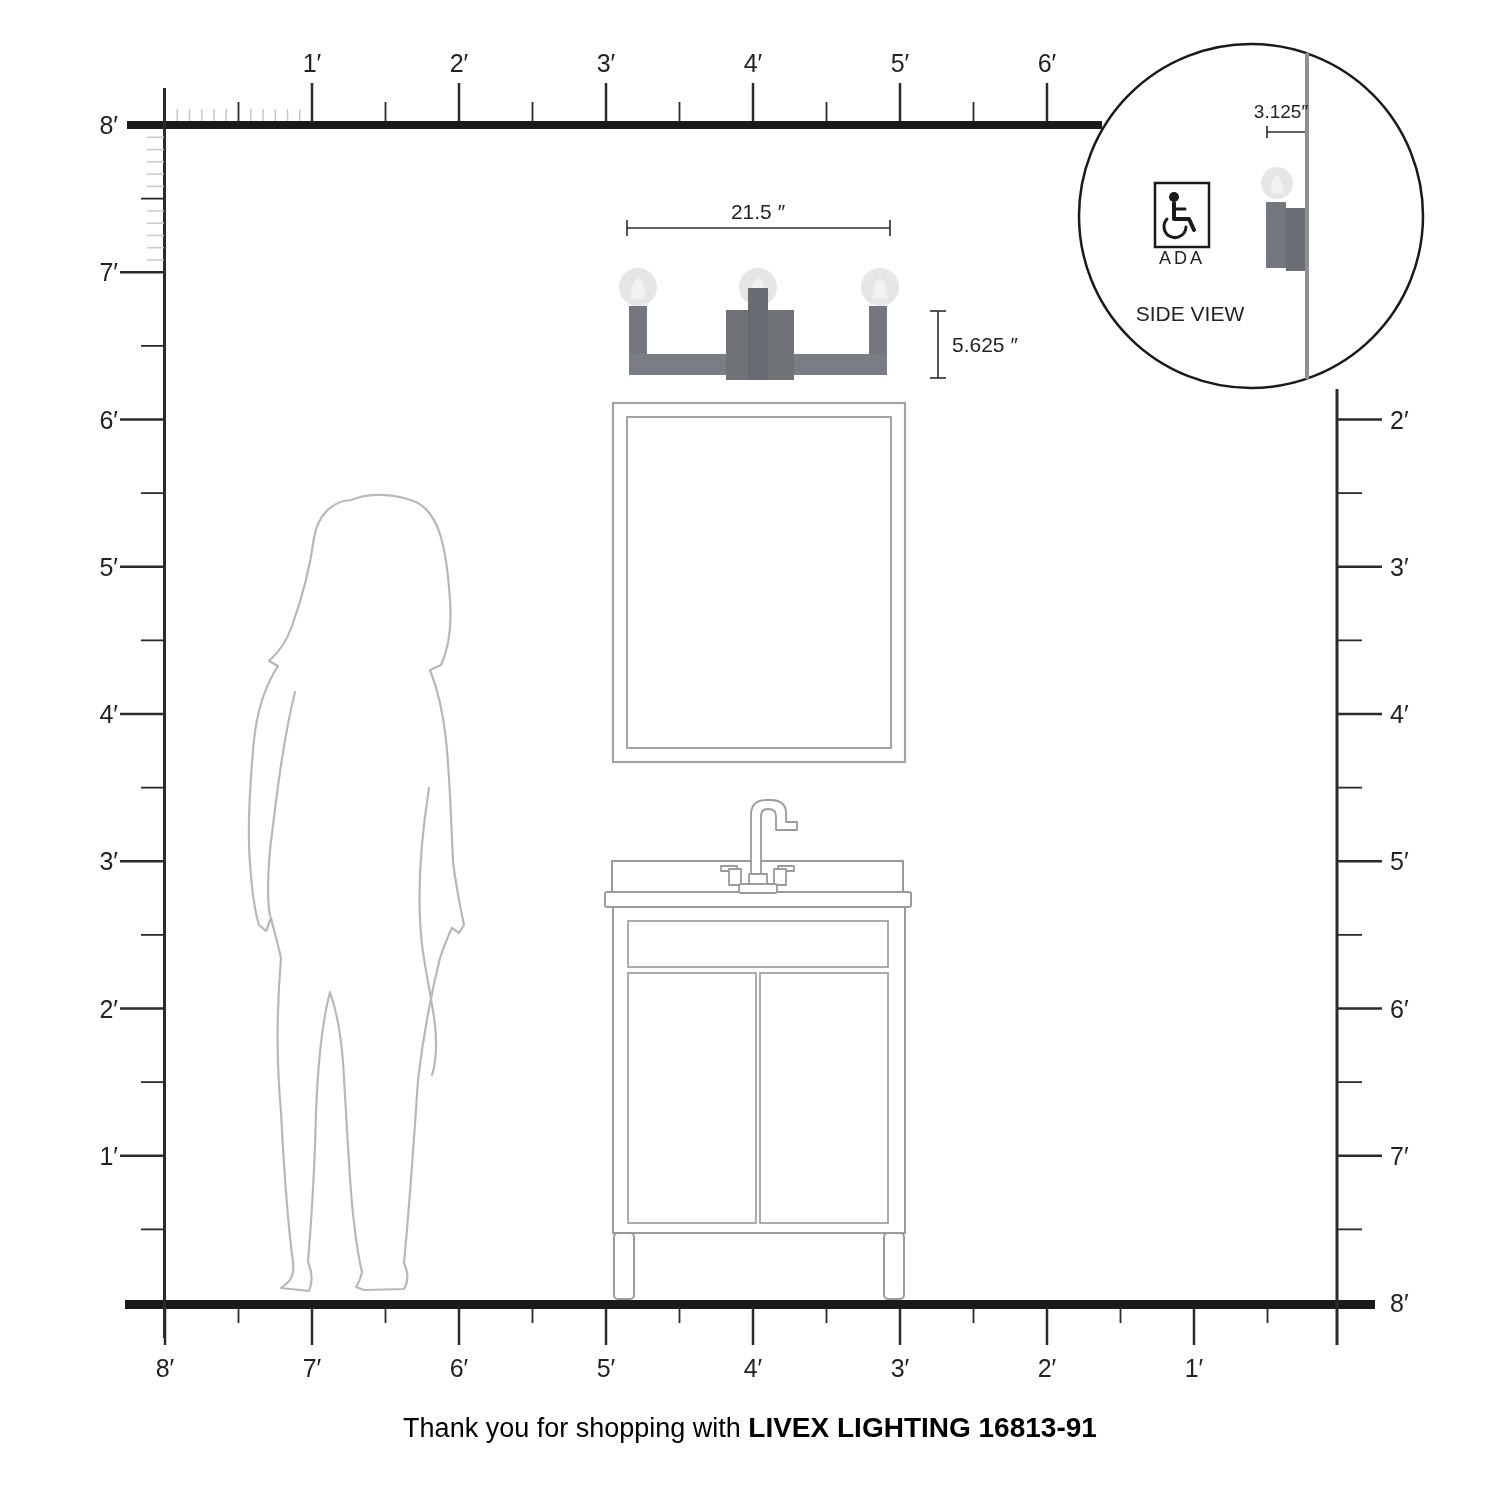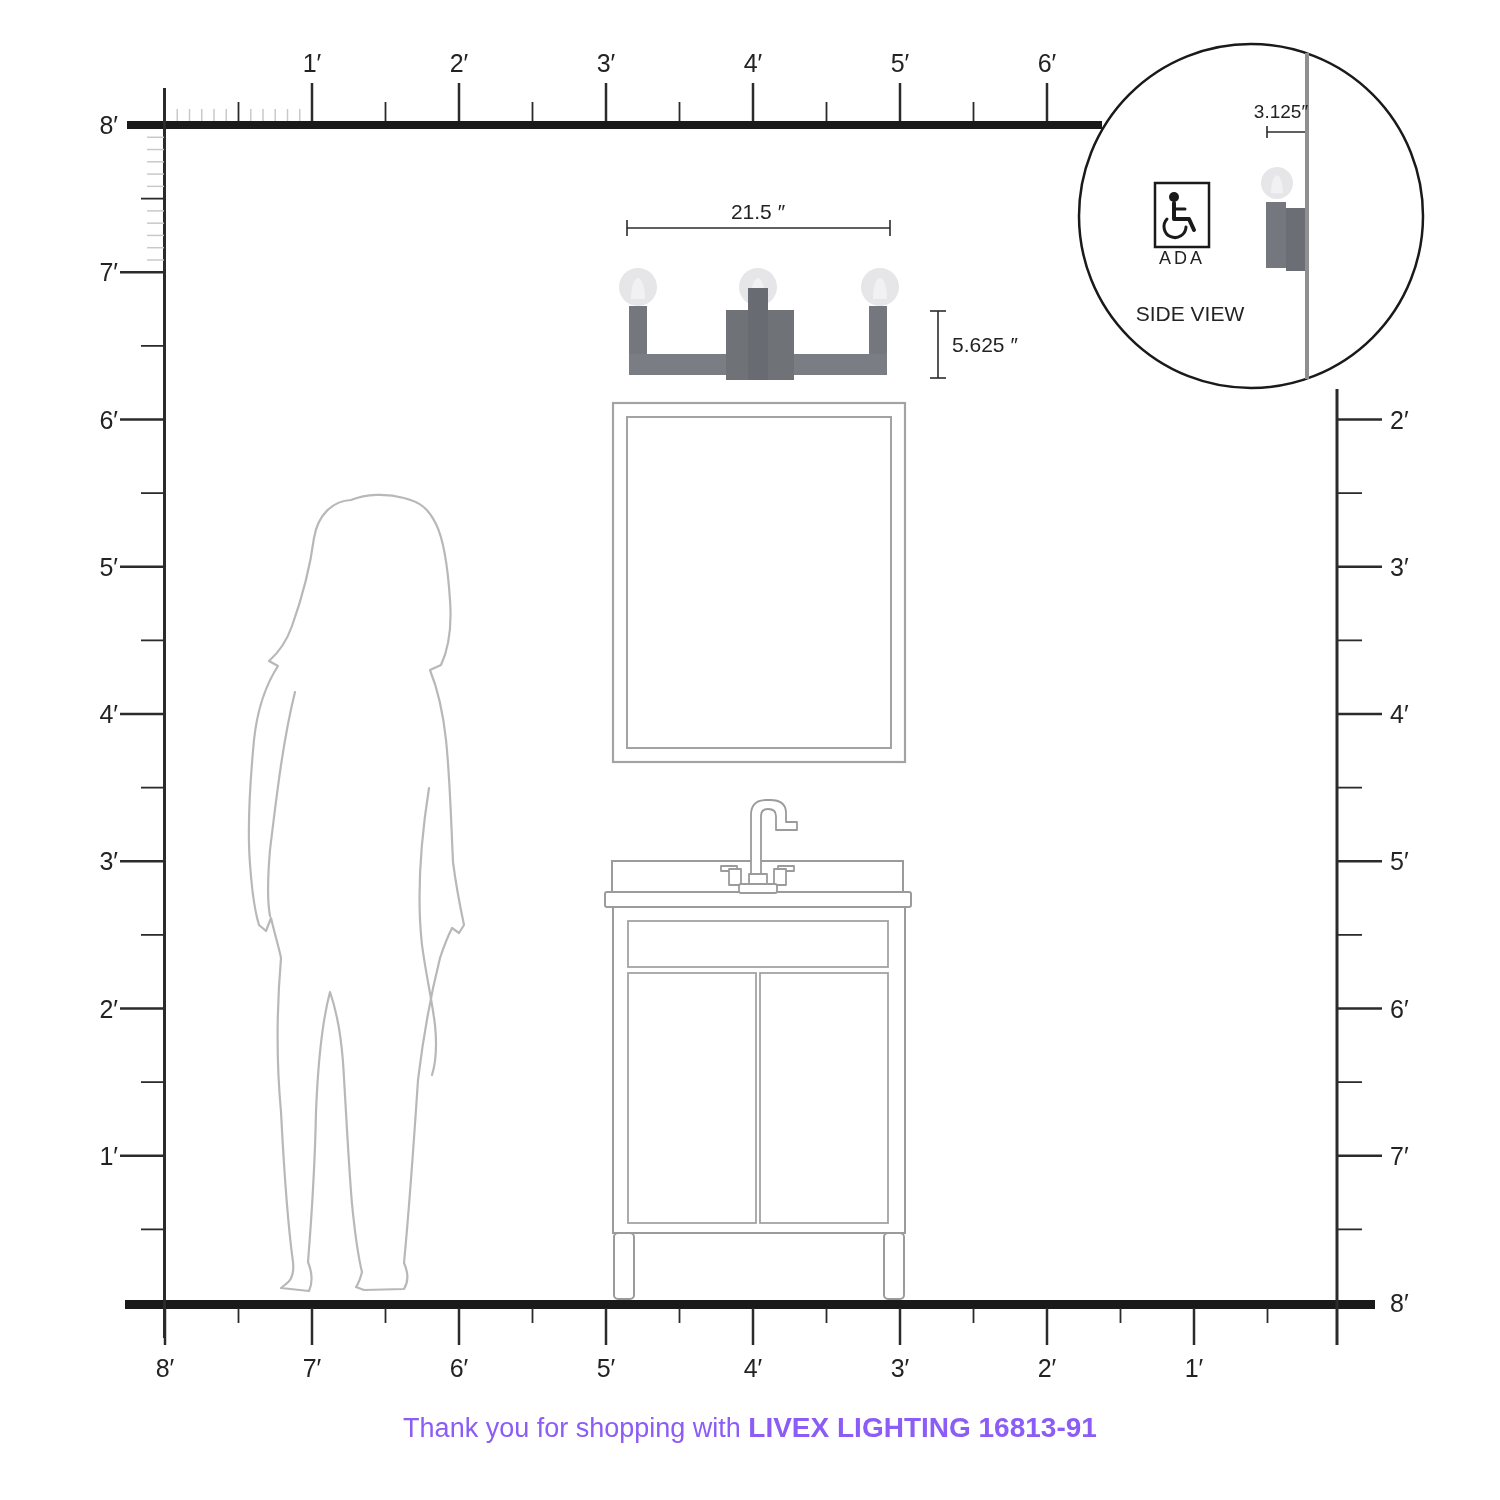--- a/index.html
+++ b/index.html
@@ -11,21 +11,21 @@
     font-family:"Liberation Sans","DejaVu Sans",sans-serif;
     fill:#232323;
   }
   .ruler-label{font-size:25px;}
   .dim-label{font-size:21px;}
   .dim-label-small{font-size:19px;}
   .ada-label{font-size:18px;letter-spacing:3px;}
   .sideview-label{font-size:21px;}
   .footer{
     position:absolute;left:0;top:1412px;width:1500px;
-    text-align:center;font-size:27px;color:#8b5cf6;
+    text-align:center;font-size:27px;color:#000000;
   }
   .footer b{font-size:28px;}
 </style>
 </head>
 <body>
 
 <div class="canvas">
 
 <svg id="diagram" width="1500" height="1500" viewBox="0 0 1500 1500" xmlns="http://www.w3.org/2000/svg">
 

